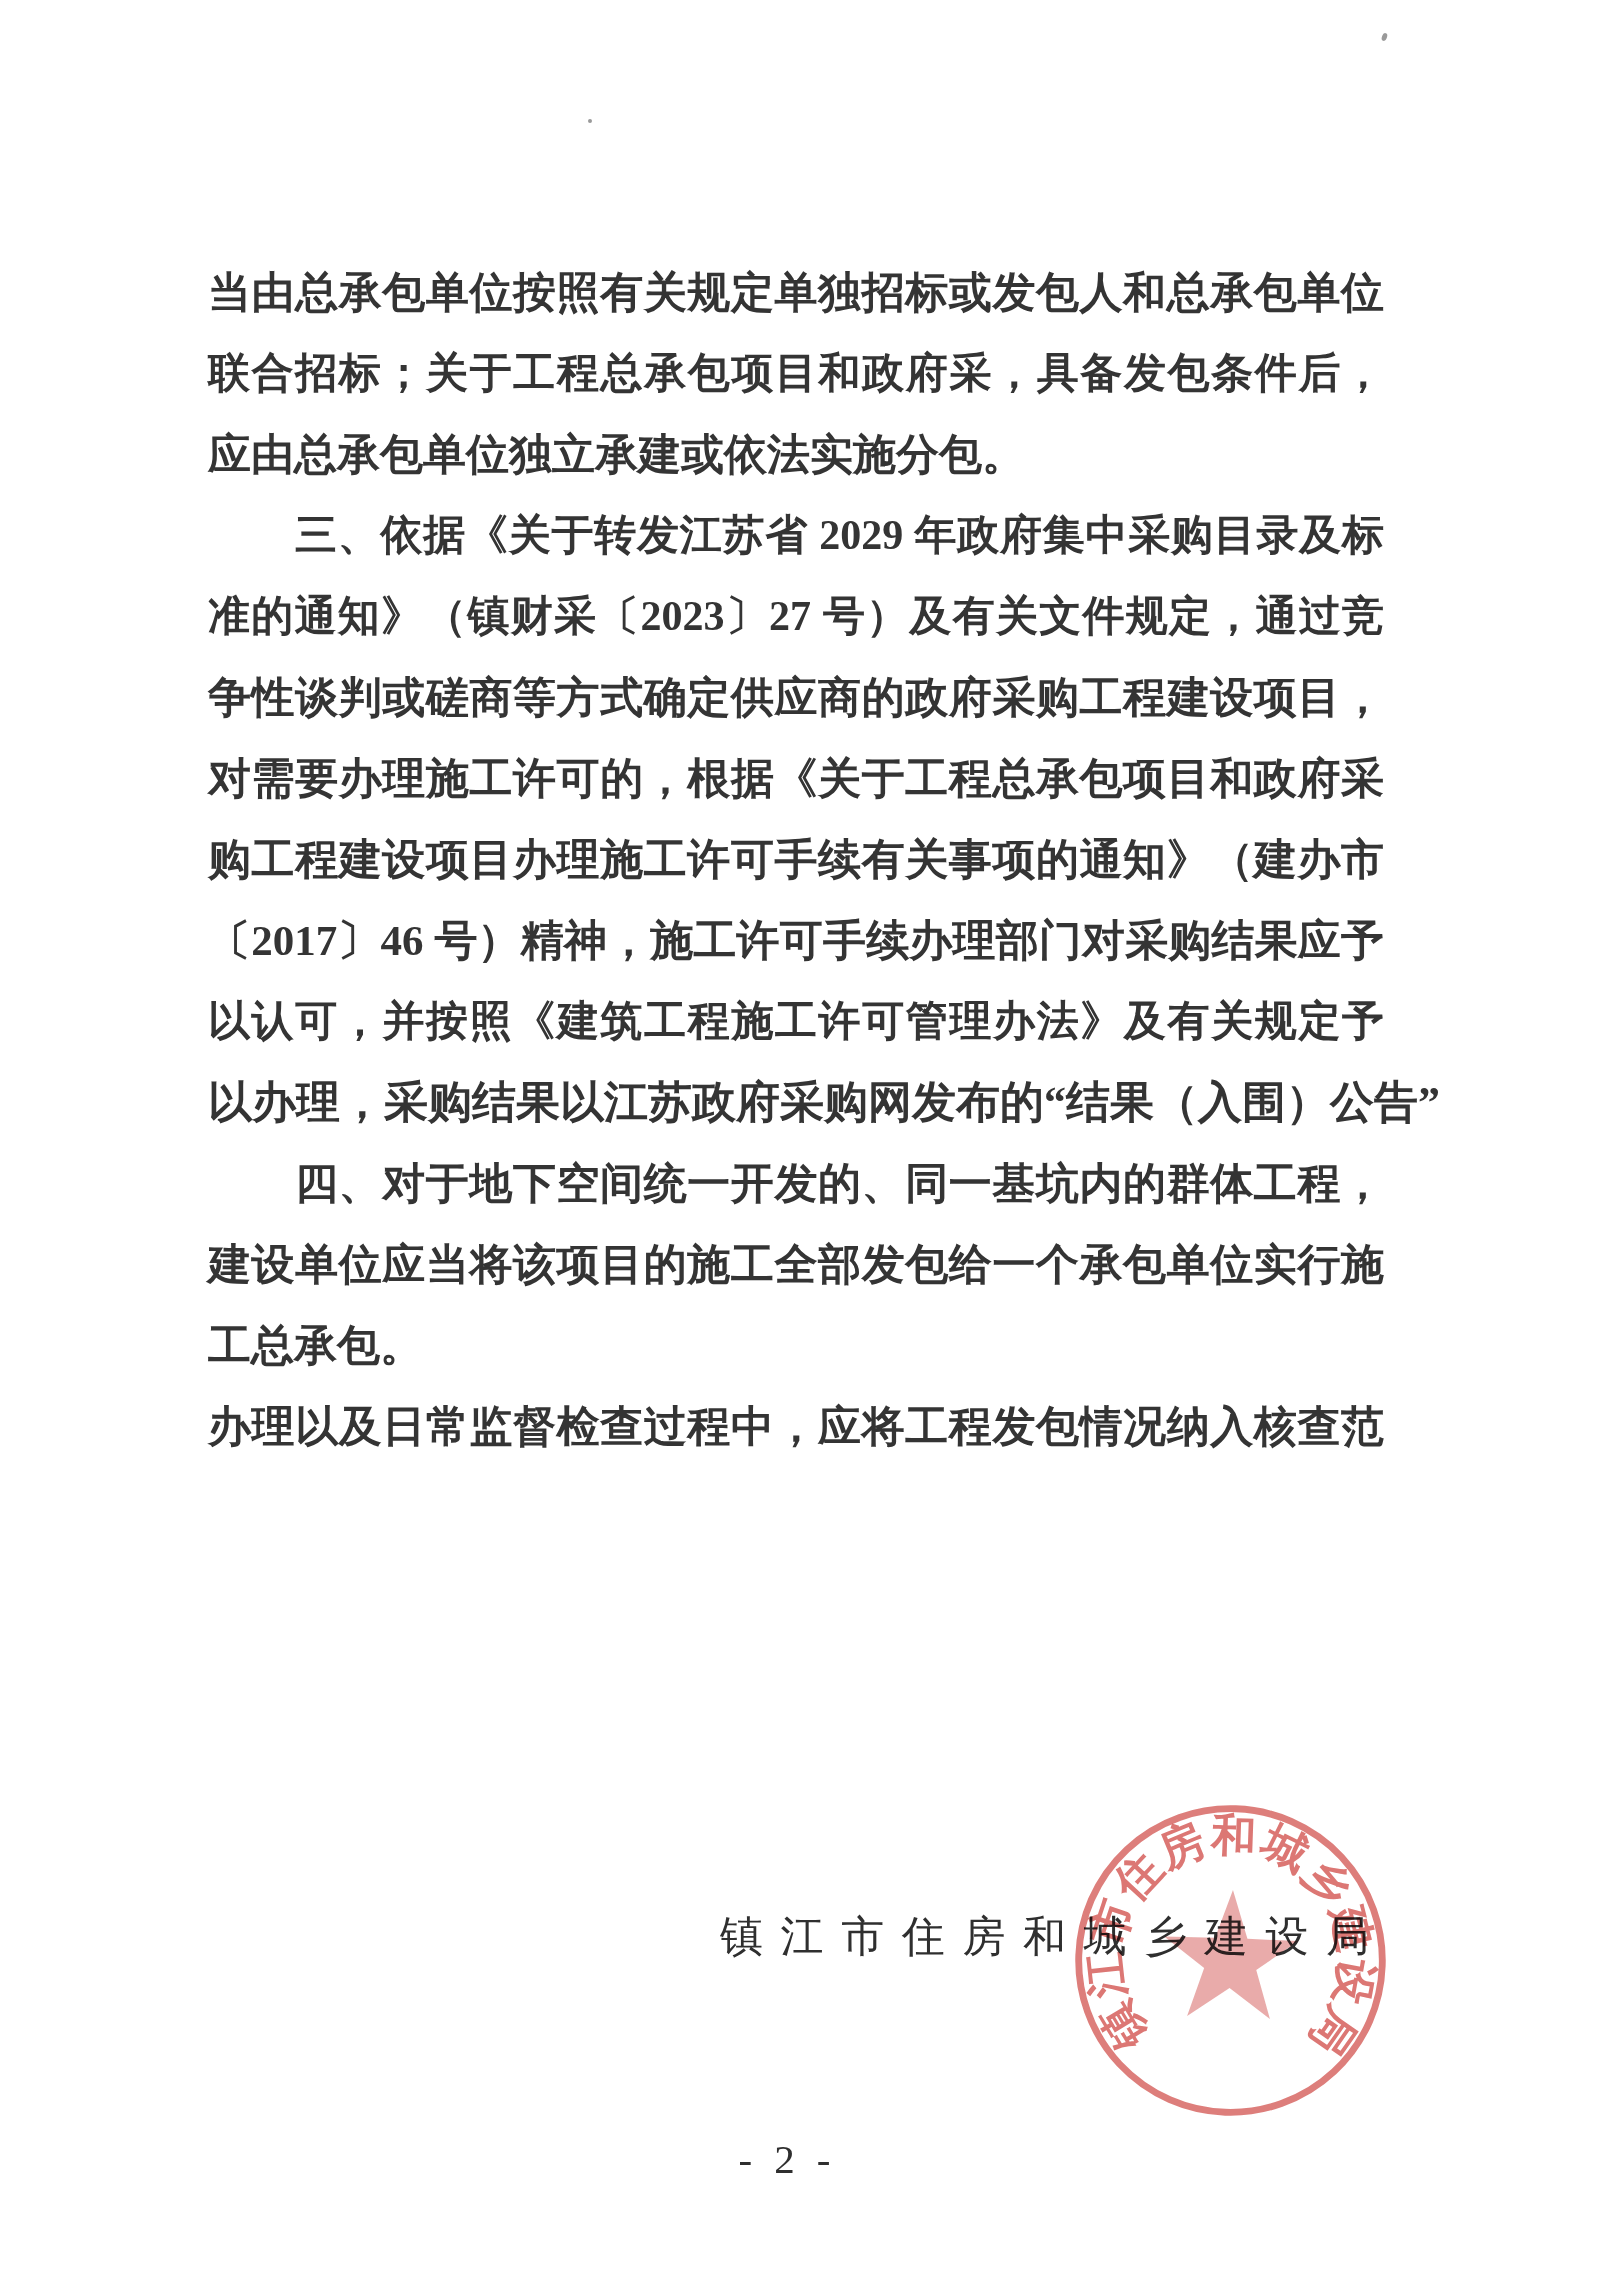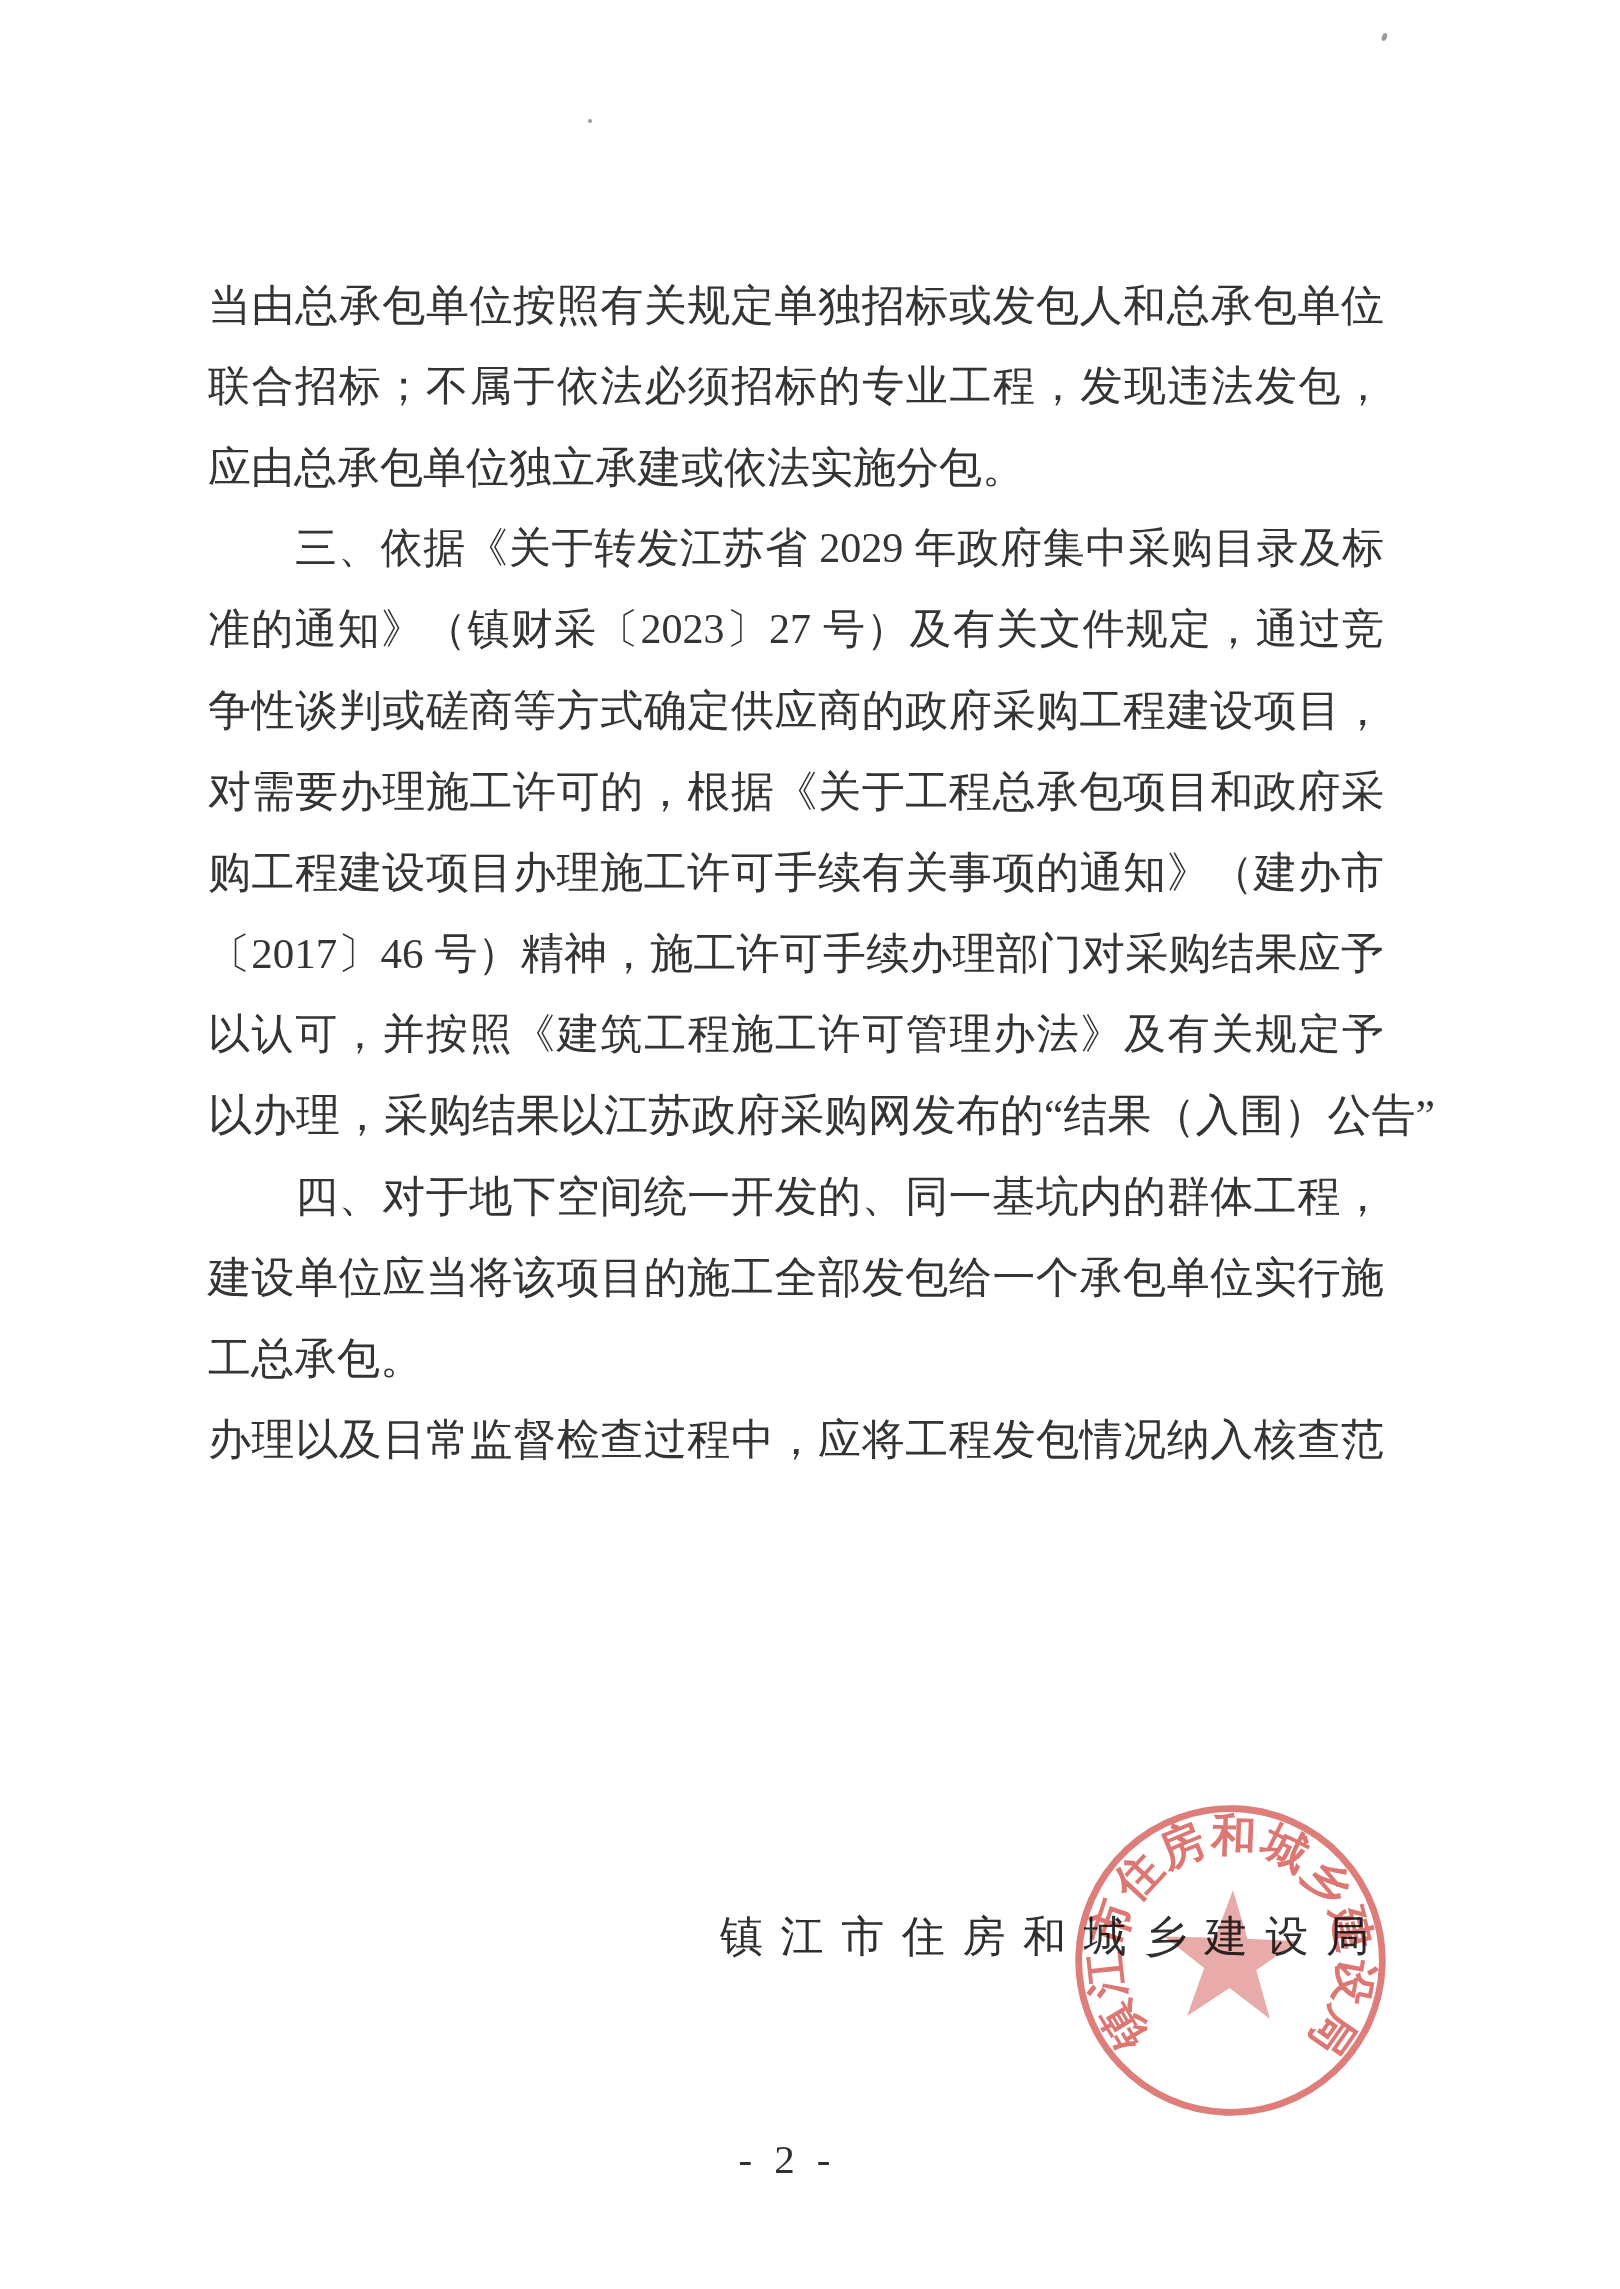--- a/index.html
+++ b/index.html
@@ -8,22 +8,23 @@
     width:1620px;height:2290px;
     margin:0 auto;
     background:#ffffff;
     font-family:"Liberation Serif","DejaVu Serif",serif;
     color:#333333;
     overflow:hidden;
   }
   
   .body-text{
     position:absolute;
-    left:208px;top:265px;
+    left:208px;top:252px;
     width:1176px;
+    font-weight:bold;
   }
   .ln{
     height:81px;line-height:81px;
     font-size:43px;
     white-space:nowrap;
     color:#343434;
   }
   .jf{text-align:justify;text-align-last:justify;}
   .ind{padding-left:87px;}
   .c28{font-size:42px;}
@@ -81,21 +82,21 @@
 
 <div class="page">
 
   <div class="speck speck-a"></div>
   <div class="speck speck-b"></div>
 
   <main class="body-text">
 
     <div>
       <div class="ln jf">当由总承包单位按照有关规定单独招标或发包人和总承包单位</div>
-      <div class="ln jf c28">联合招标；不属于依法必须招标的专业工程，发现违法发包，</div>
+      <div class="ln jf c28">联合招标；关于工程总承包项目和政府采，具备发包条件后，</div>
       <div class="ln">应由总承包单位独立承建或依法实施分包。</div>
     </div>
 
     <div>
       <div class="ln jf ind c28">三、依据《关于转发江苏省 2029 年政府集中采购目录及标</div>
       <div class="ln jf c28">准的通知》（镇财采〔2023〕27 号）及有关文件规定，通过竞</div>
       <div class="ln jf">争性谈判或磋商等方式确定供应商的政府采购工程建设项目，</div>
       <div class="ln jf">对需要办理施工许可的，根据《关于工程总承包项目和政府采</div>
       <div class="ln jf">购工程建设项目办理施工许可手续有关事项的通知》（建办市</div>
       <div class="ln jf">〔2017〕46 号）精神，施工许可手续办理部门对采购结果应予</div>

